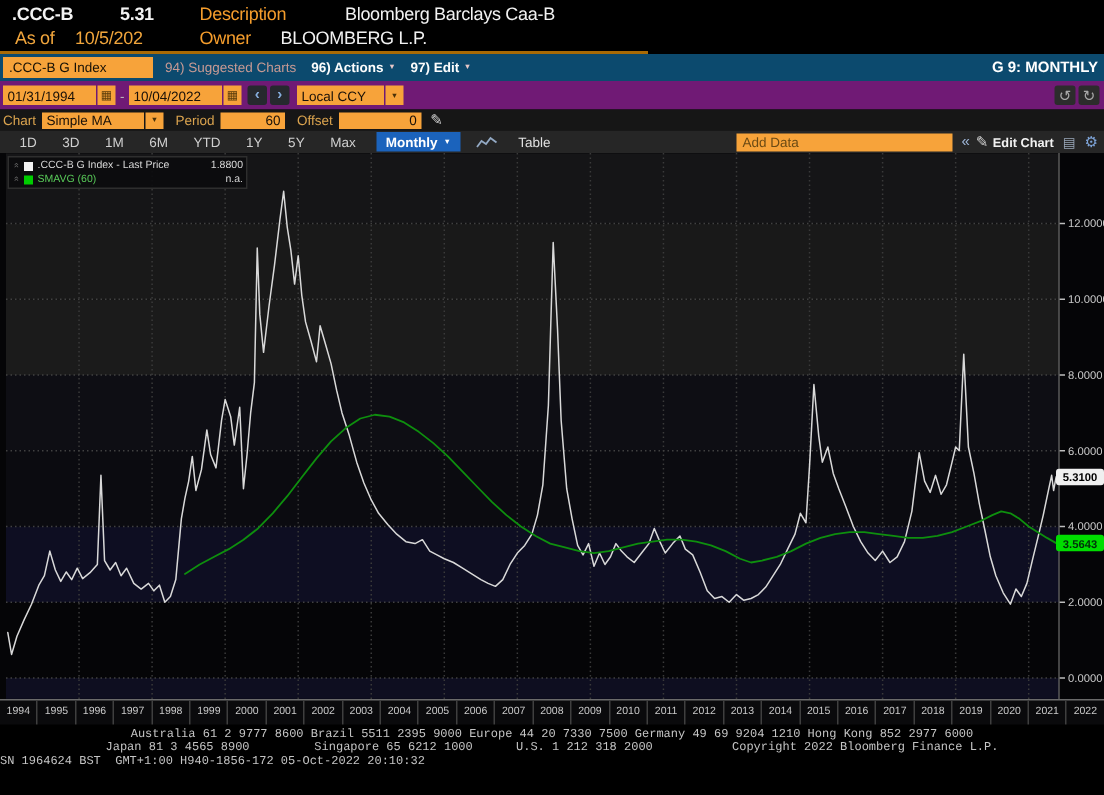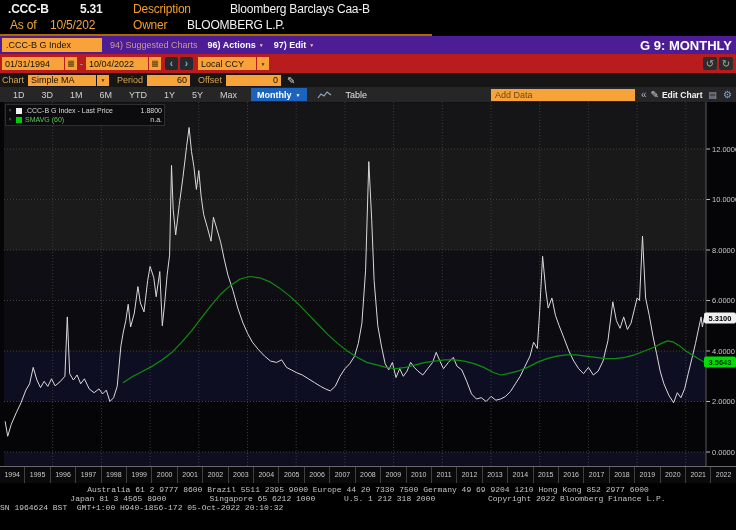--- a/index.html
+++ b/index.html
@@ -4,29 +4,29 @@
 <style>
   html,body{margin:0;padding:0;background:#000;}
   .screen{position:relative;width:736px;height:530px;background:#000;overflow:hidden;
           font-family:"Liberation Sans",sans-serif;-webkit-font-smoothing:none;}
   .abs{position:absolute;}
   
   .hdr-txt{font-size:12px;line-height:16px;white-space:nowrap;letter-spacing:-0.2px;}
   .w{color:#f2f2f2;} .b{font-weight:bold;} .org{color:#f59d2c;} .amb{color:#f0a53c;}
   .hdr-underline{background:#a96a05;height:2px;}
   
-  .fbar{left:0;top:36px;width:736px;height:18px;background:#4c1d95;display:flex;align-items:center;font-size:9px;}
+  .fbar{left:0;top:36px;width:736px;height:18px;background:#0c4a6e;display:flex;align-items:center;font-size:9px;}
   .sec-box{background:#f7a33a;color:#161006;width:96px;height:14px;margin-left:2px;
            display:flex;align-items:center;padding-left:4px;font-size:9px;}
   .fbar-dim{color:#c79a94;margin-left:8px;}
   .fbar-item{color:#fdfdfd;font-weight:bold;margin-left:10px;display:flex;align-items:center;gap:3px;}
   .fbar-caret{font-size:5px;color:#e8c8c8;}
-  .fbar-right{margin-left:auto;margin-right:4px;color:#ffffff;font-weight:bold;font-size:13px;}
-  
-  .row1{left:0;top:54px;width:736px;height:19px;background:#b91c1c;display:flex;align-items:center;font-size:9px;}
+  .fbar-right{margin-left:auto;margin-right:4px;color:#ffffff;font-weight:bold;font-size:10px;}
+  
+  .row1{left:0;top:54px;width:736px;height:19px;background:#701a75;display:flex;align-items:center;font-size:9px;}
   .row2{left:0;top:73px;width:736px;height:14px;background:#161616;display:flex;align-items:center;font-size:9px;}
   .obox{background:#f7a33a;color:#181008;height:13px;display:flex;align-items:center;padding:0 3px;white-space:nowrap;}
   .obox.sm{height:11px;}
   .calbtn{background:#f7a33a;color:#5b3c0a;height:13px;width:12px;margin-left:1px;display:flex;align-items:center;justify-content:center;font-size:8px;}
   .caretbtn{background:#f7a33a;color:#4a3208;height:13px;width:12px;margin-left:1px;display:flex;align-items:center;justify-content:center;font-size:5px;}
   .navbtn{background:#26292e;color:#86aede;height:13px;width:13px;margin-left:2px;display:flex;align-items:center;justify-content:center;font-weight:bold;font-size:10px;border-radius:2px;}
   .lbl{color:#dba44f;margin:0 4px 0 8px;white-space:nowrap;}
   .num{justify-content:flex-end;padding-left:20px;}
   .circbtn{background:#2c2c2c;color:#a8a8a8;height:13px;width:14px;display:flex;align-items:center;justify-content:center;font-size:10px;border-radius:2px;margin-left:2px;}
   .pencil{color:#cfcfcf;font-size:10px;margin-left:6px;}

